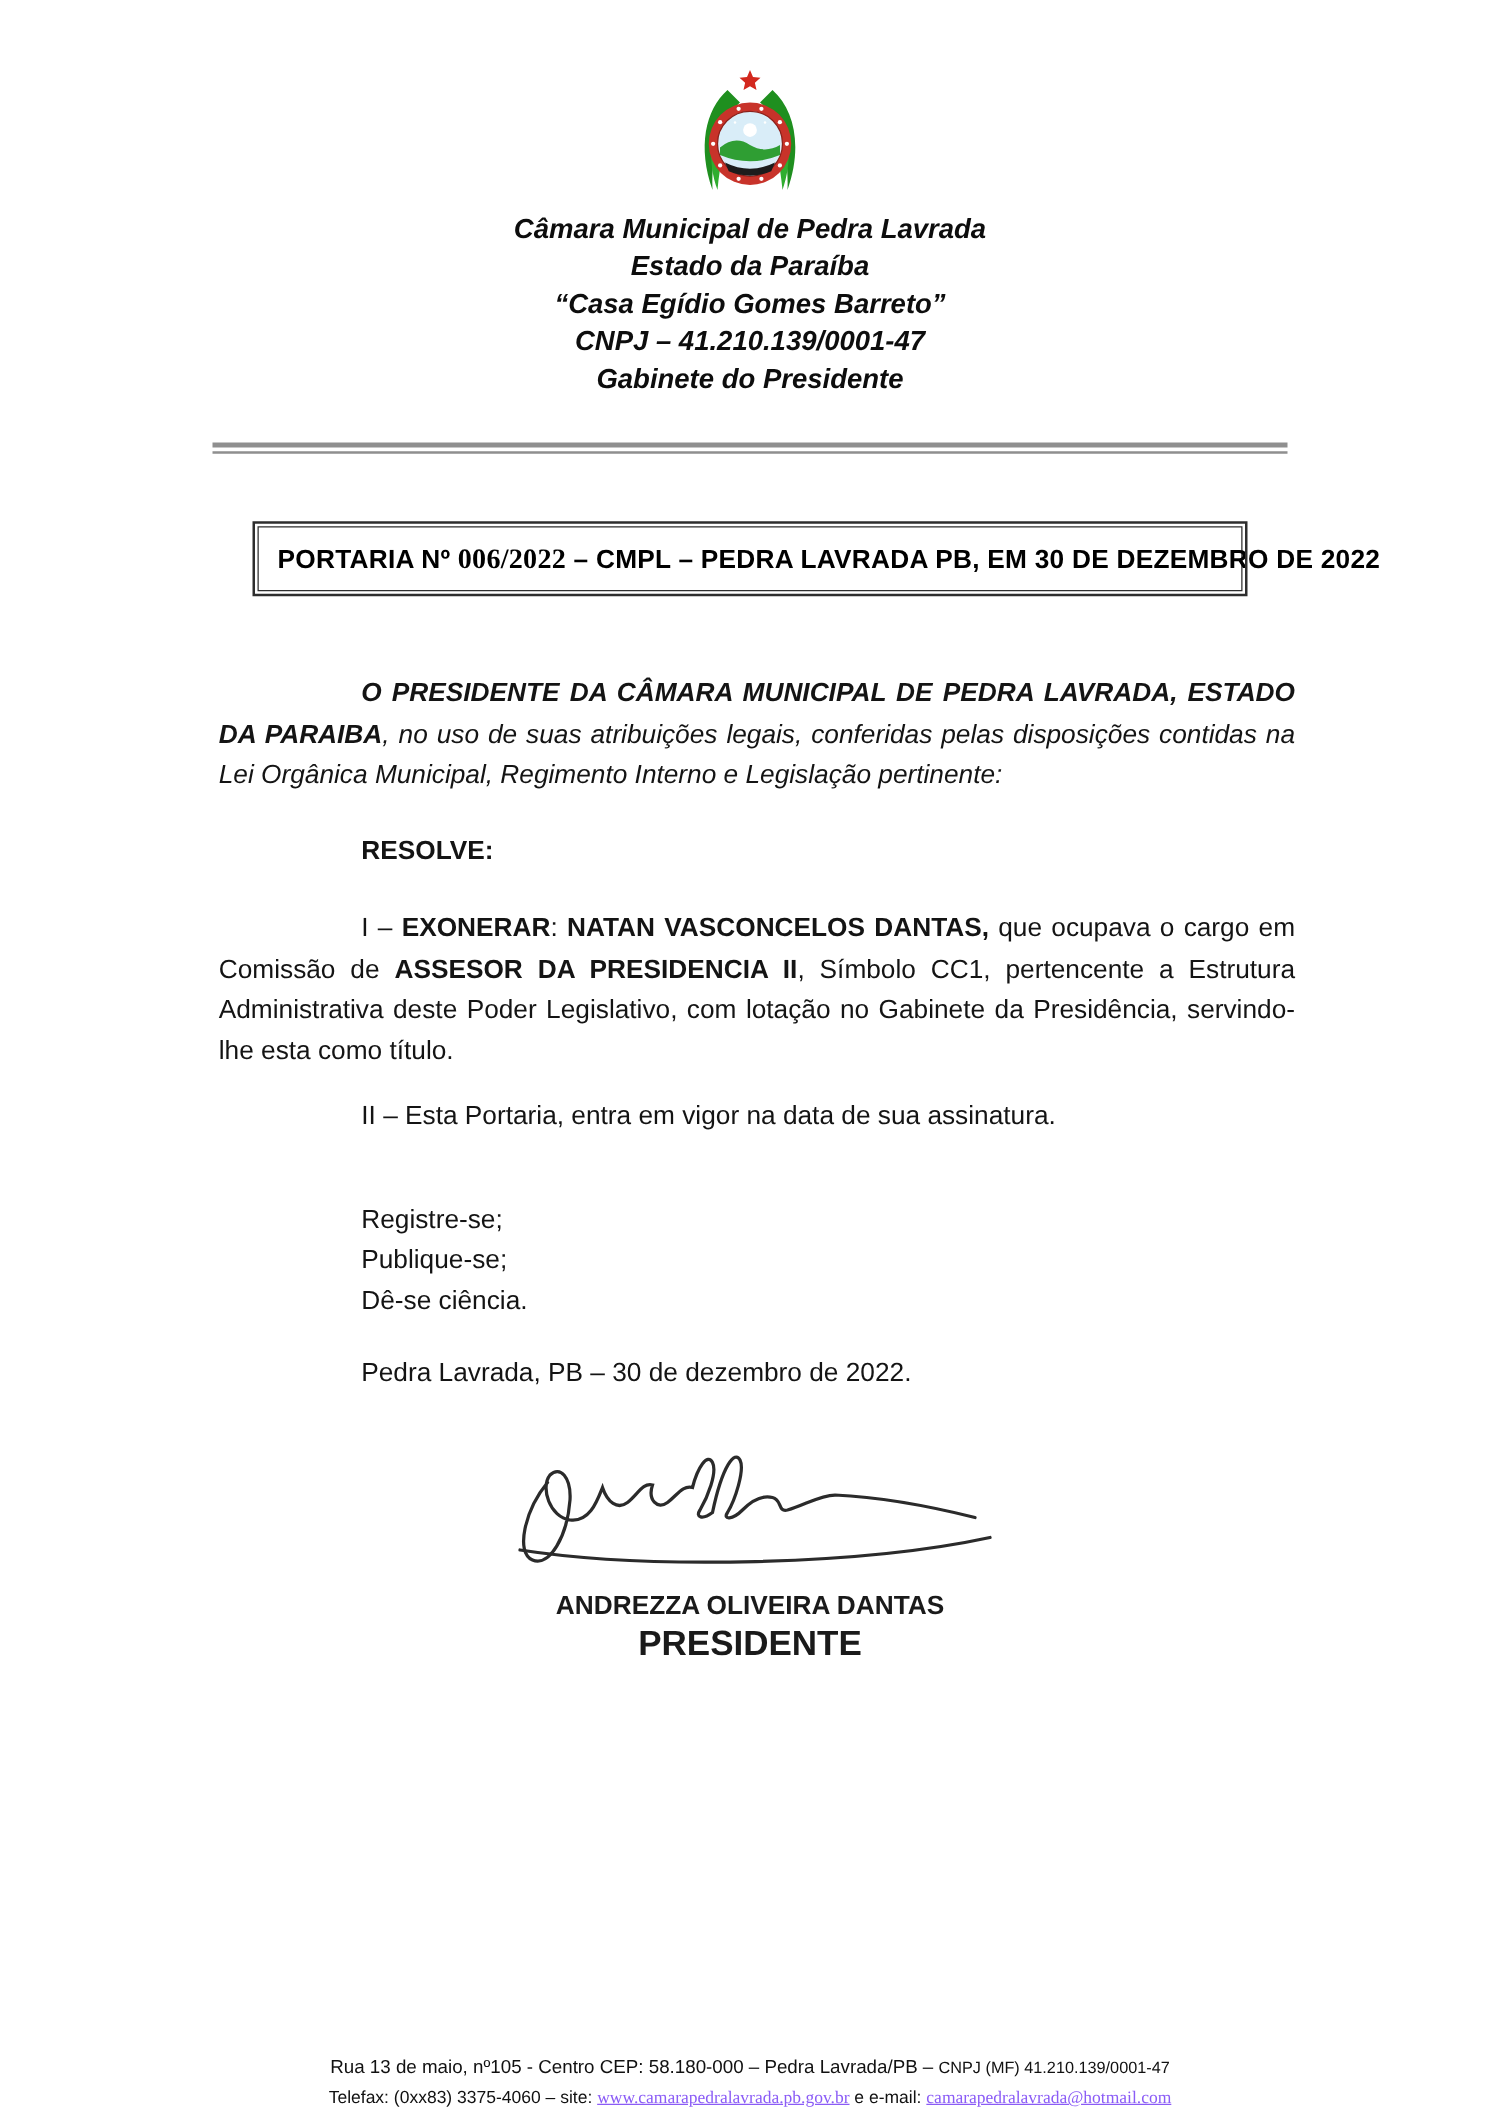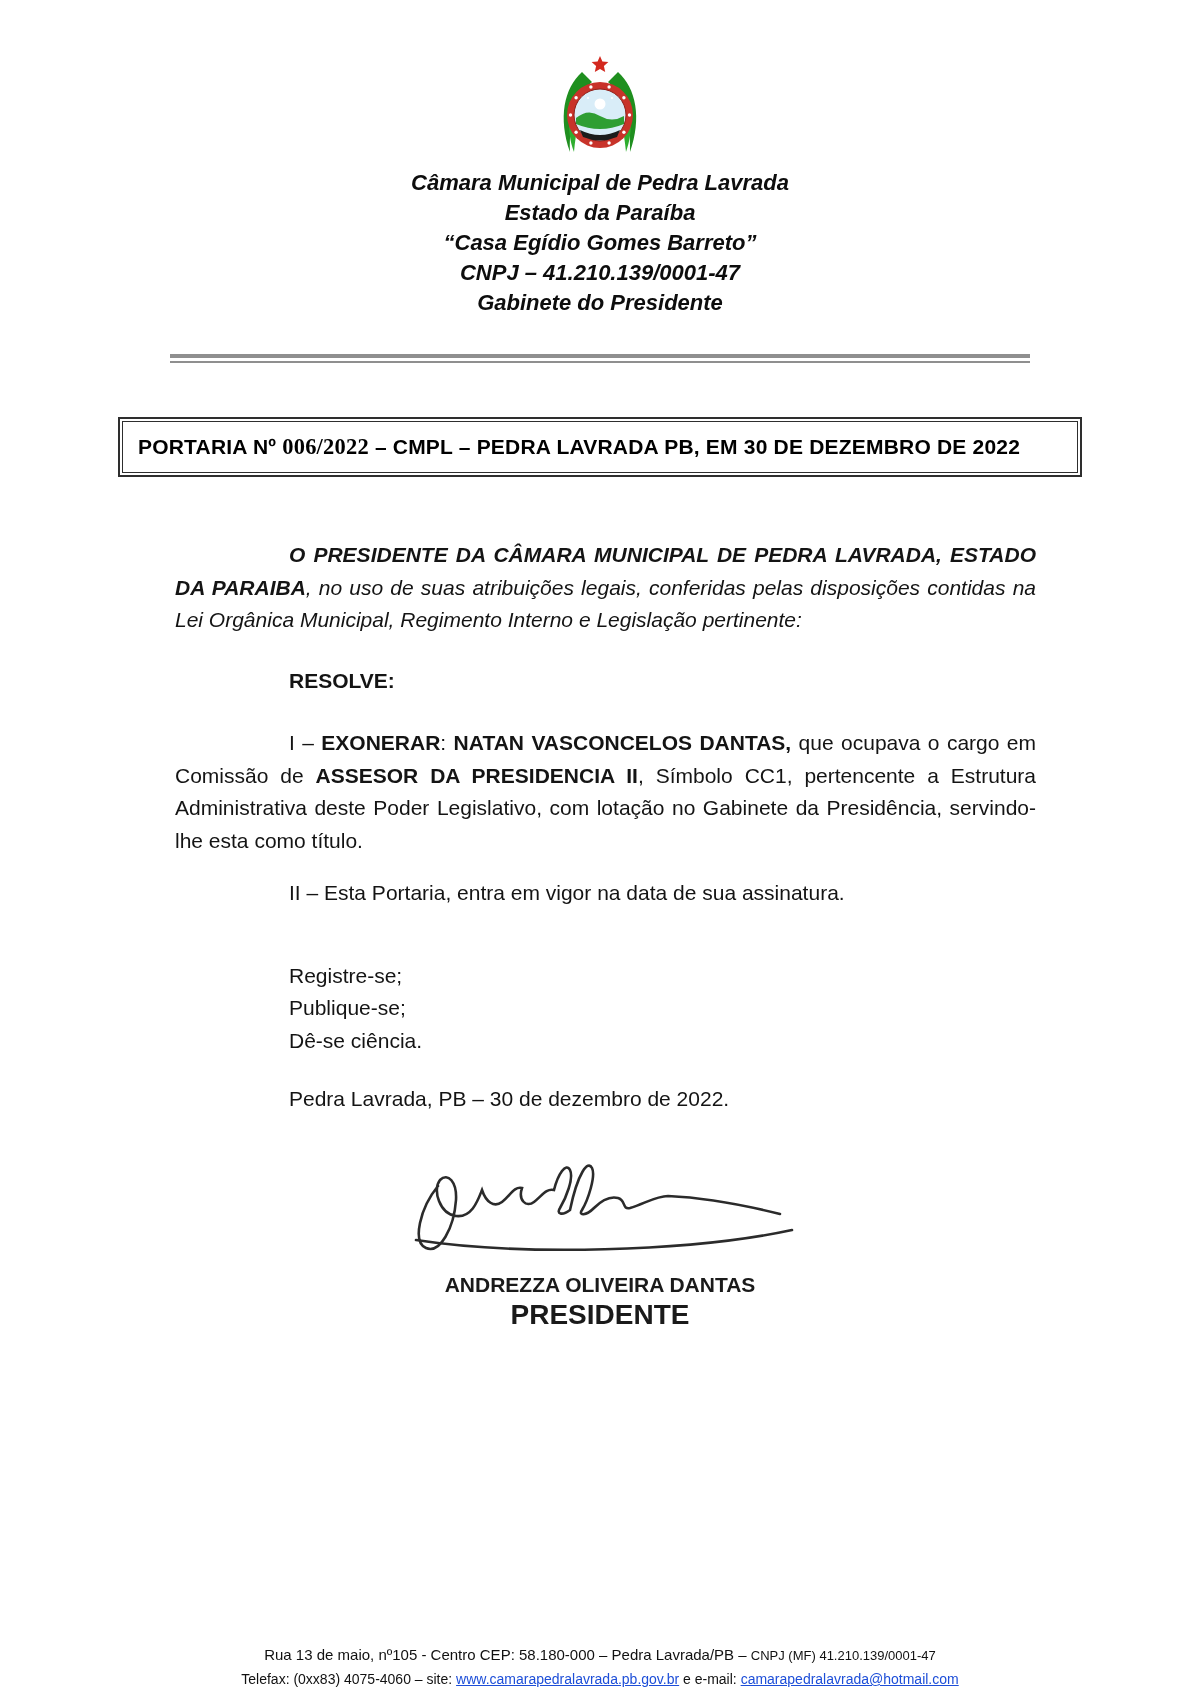--- a/index.html
+++ b/index.html
@@ -18,21 +18,21 @@
     font-weight:bold; font-style:italic;
     font-size:22px; line-height:30px; color:#0d0d0d;
   }
 
   .divider {
     width:860px; height:9px; margin:36px auto 0;
     border-top:4px solid #8f8f8f; border-bottom:2px solid #8f8f8f;
   }
 
   .title-box {
-    width:956px; margin:58px auto 0;
+    width:788px; margin:58px auto 0;
     border:1px solid #2e2e2e; outline:2px solid #2e2e2e; outline-offset:2px;
     padding:12px 15px;
     font-weight:bold; font-size:21px; letter-spacing:0.2px; color:#000;
     white-space:nowrap;
   }
   .title-num { font-family:"Liberation Serif", serif; font-size:22.5px; }
 
   .body-col {
     width:861px; margin-left:175px;
     font-size:21px; line-height:32.5px; color:#141414;
@@ -53,21 +53,21 @@
   .sig-name { font-weight:bold; font-size:21px; line-height:30px; margin-top:4px; }
   .sig-role { font-weight:bold; font-size:28px; line-height:30px; }
 
   .footer {
     position:absolute; left:0; right:0; bottom:8px;
     text-align:center; color:#111;
   }
   .footer .line1 { font-size:15px; line-height:24px; }
   .footer .line1 .small { font-size:13px; }
   .footer .line2 { font-size:14px; line-height:22px; }
-  .footer a { color:#1d4ed8; text-decoration:underline; cursor:pointer; }
+  .footer a { color:#8b5cf6; text-decoration:underline; cursor:pointer;font-family:Liberation Serif, serif; }
 </style>
 </head>
 <body>
 
 <div class="page">
 
   <div class="crest">
     <svg width="100" height="106" viewBox="0 0 100 106" aria-hidden="true">
       <g>
         <path d="M32 16 C14 32 8 62 20 96 C19 64 26 40 42 26 Z" fill="#1f8f1f"></path>
@@ -137,16 +137,16 @@
         <path d="M78 30 C60 52 52 86 66 92 C80 98 94 72 96 44 C97 26 88 16 80 24 C72 34 80 58 96 60 C112 62 118 44 122 34 C126 46 134 52 142 46 C150 40 154 30 162 32 C158 44 166 52 174 46 C182 40 186 32 194 34 C198 18 206 6 210 14 C214 22 206 42 200 52 C196 58 202 60 210 54 C218 16 228 4 232 12 C236 20 228 44 222 54 C218 60 226 60 234 52 C242 44 250 40 258 42 C266 44 262 54 270 52 C284 48 296 40 308 40 C352 42 396 52 420 58"></path>
         <path d="M56 84 C160 100 330 96 432 74"></path>
       </g>
     </svg>
     <div class="sig-name">ANDREZZA OLIVEIRA DANTAS</div>
     <div class="sig-role">PRESIDENTE</div>
   </div>
 
   <div class="footer">
     <div class="line1"><span>Rua 13 de maio, nº105 - Centro CEP: 58.180-000 – Pedra Lavrada/PB – </span><span class="small">CNPJ (MF) 41.210.139/0001-47</span></div>
-    <div class="line2"><span>Telefax: (0xx83) 4075-4060 – site: </span><a>www.camarapedralavrada.pb.gov.br</a><span> e e-mail: </span><a>camarapedralavrada@hotmail.com</a></div>
+    <div class="line2"><span>Telefax: (0xx83) 3375-4060 – site: </span><a>www.camarapedralavrada.pb.gov.br</a><span> e e-mail: </span><a>camarapedralavrada@hotmail.com</a></div>
   </div>
 
 </div>
 
 </body></html>

